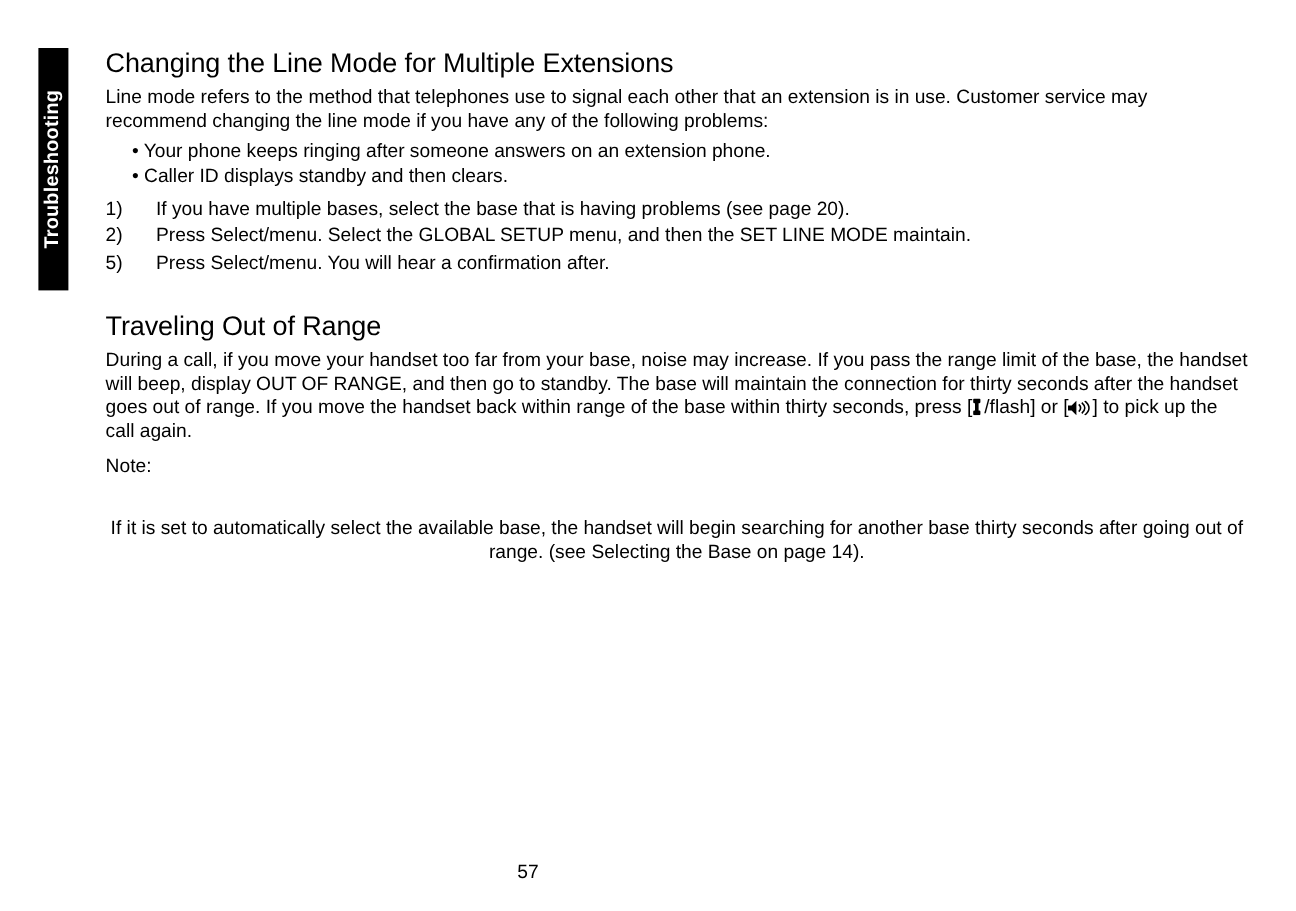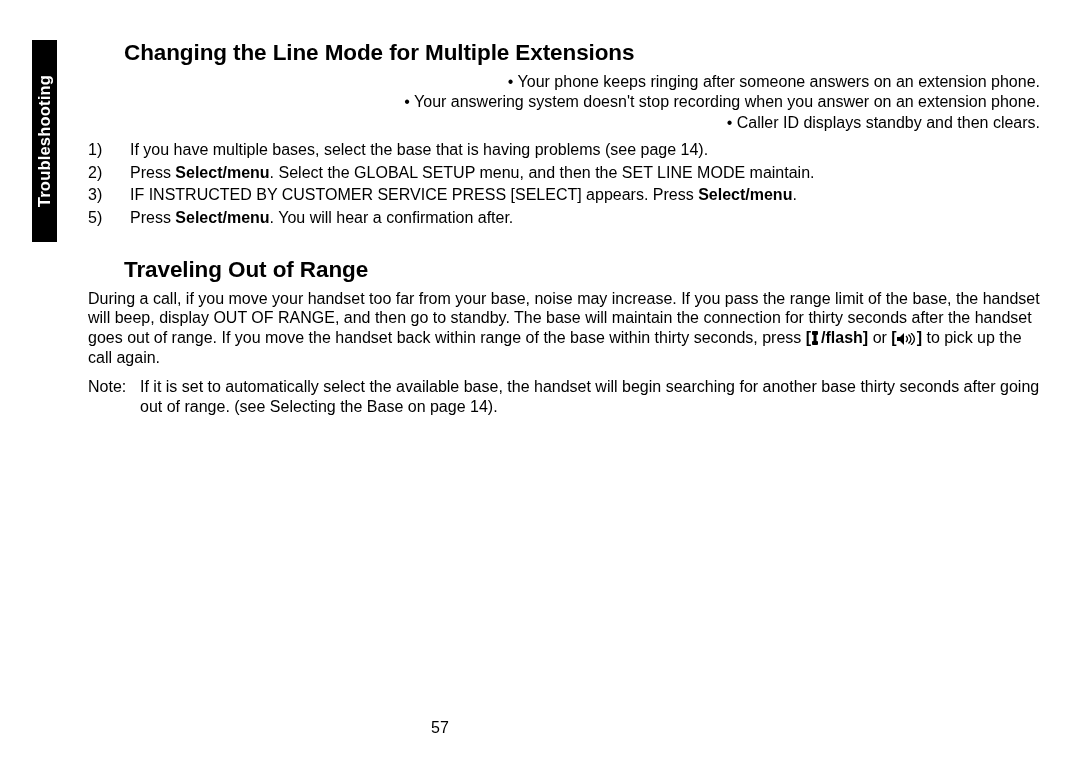--- a/index.html
+++ b/index.html
@@ -25,63 +25,62 @@
     transform: translate(-50%, -50%) rotate(-90deg);
     transform-origin: center;
     color: #fff;
     font-weight: bold;
     font-size: 16.5px;
     white-space: nowrap;
     letter-spacing: 0.2px;
   }
   h2.section-title {
     font-size: 22.5px;
-    font-weight: bold;
+    font-weight: normal;
     margin-bottom: 6px;
     letter-spacing: -0.1px;
-    margin-left: 36px;
   }
   p.body {
     font-size: 16px;
     line-height: 1.22;
     margin-bottom: 6px;
   }
   ul.bullets {
     list-style: none;
     margin: 2px 0 6px 22px;
-    text-align: right;
   }
   ul.bullets li {
     font-size: 16px;
     line-height: 1.28;
     text-indent: -12px;
     padding-left: 12px;
   }
   ul.bullets li::before { content: "• "; }
   ol.steps {
     list-style: none;
     margin: 2px 0 24px 22px;
   }
   ol.steps li {
     font-size: 16px;
     line-height: 1.40;
     text-indent: -22px;
     padding-left: 22px;
   }
   .step-num { display: inline-block; min-width: 20px; }
-  .bold { font-weight: bold; }
+  .bold { font-weight: normal; }
   .section2 { margin-top: 28px; }
   .note-row {
     display: flex;
     font-size: 16px;
     line-height: 1.22;
     margin-top: 10px;
+    flex-direction: column;
   }
   .note-label { flex: 0 0 52px; }
-  .note-body { flex: 1; }
+  .note-body { flex: 1; text-align: center; }
   .icon-box {
     display: inline-flex;
     align-items: center;
     vertical-align: -2px;
   }
   .icon-box svg { display: inline-block; }
   .pagenum {
     position: absolute;
     bottom: 22px;
     left: 0;
@@ -93,31 +92,30 @@
 </head>
 <body>
 
 <div class="page">
 
   <div class="side-tab">
     <span>Troubleshooting</span>
   </div>
 
   <h2 class="section-title">Changing the Line Mode for Multiple Extensions</h2>
+  <p class="body">Line mode refers to the method that telephones use to signal each other that an extension is in use. Customer service may recommend changing the line mode if you have any of the following problems:</p>
 
   <ul class="bullets">
     <li>Your phone keeps ringing after someone answers on an extension phone.</li>
-    <li>Your answering system doesn't stop recording when you answer on an extension phone.</li>
     <li>Caller ID displays standby and then clears.</li>
   </ul>
 
   <ol class="steps">
-    <li><span class="step-num">1)</span><span>If you have multiple bases, select the base that is having problems (see page 14).</span></li>
+    <li><span class="step-num">1)</span><span>If you have multiple bases, select the base that is having problems (see page 20).</span></li>
     <li><span class="step-num">2)</span><span>Press </span><span class="bold">Select/menu</span><span>. Select the GLOBAL SETUP menu, and then the SET LINE MODE maintain.</span></li>
-    <li><span class="step-num">3)</span><span>IF INSTRUCTED BY CUSTOMER SERVICE PRESS [SELECT] appears. Press </span><span class="bold">Select/menu</span><span>.</span></li>
     <li><span class="step-num">5)</span><span>Press </span><span class="bold">Select/menu</span><span>. You will hear a confirmation after.</span></li>
   </ol>
 
   <div class="section2">
     <h2 class="section-title">Traveling Out of Range</h2>
     <p class="body">
       <span>During a call, if you move your handset too far from your base, noise may increase. If you pass the range limit of the base, the handset will beep, display OUT OF RANGE, and then go to standby. The base will maintain the connection for thirty seconds after the handset goes out of range. If you move the handset back within range of the base within thirty seconds, press </span><span class="bold"><span>[</span><span class="icon-box">
             <svg width="10" height="14" viewBox="0 0 10 14">
               <path d="M2 0 h4 q1 0 1 1 v2 q0 1 -1 1 h-0.5 v6 h0.5 q1 0 1 1 v2 q0 1 -1 1 h-4 q-1 0 -1 -1 v-2 q0 -1 1 -1 h0.5 v-6 h-0.5 q-1 0 -1 -1 v-2 q0 -1 1 -1 z" fill="#000"></path>
             </svg>

